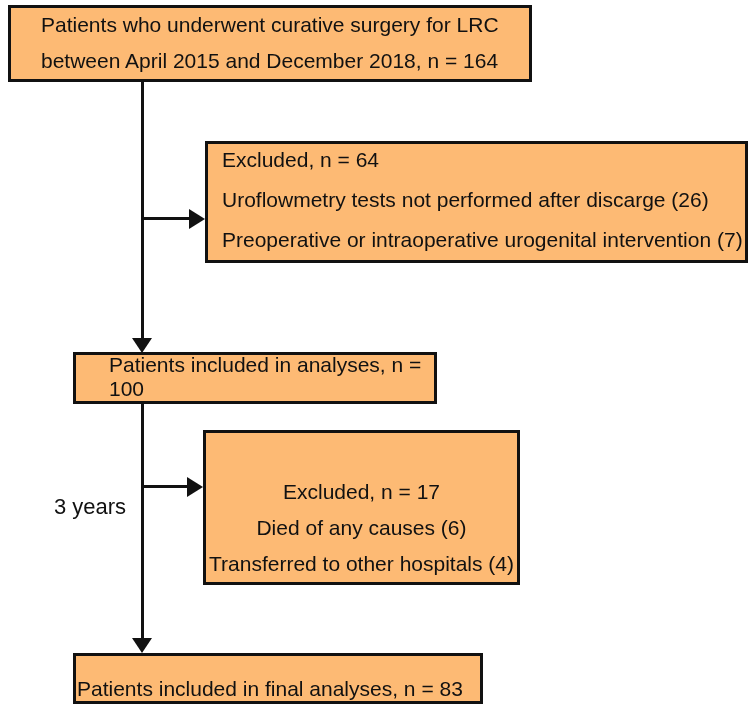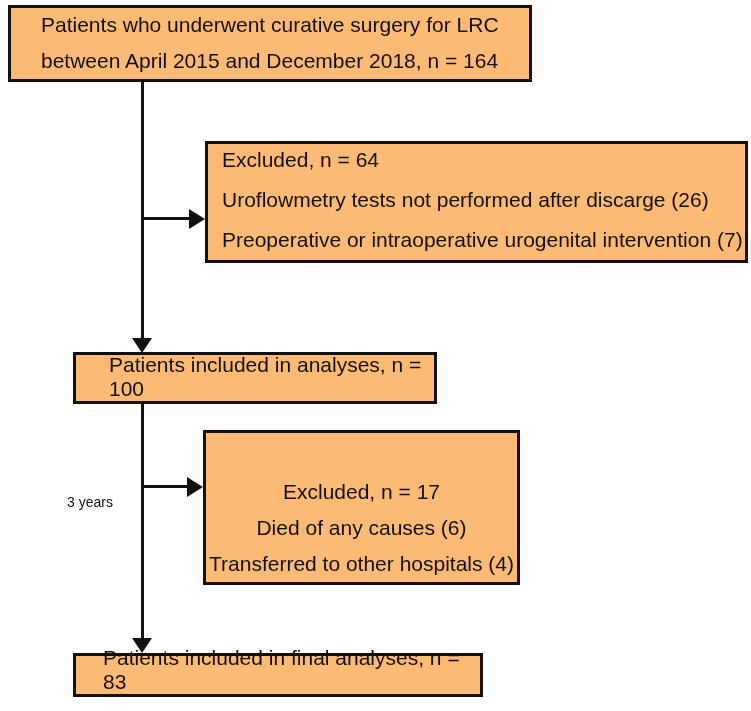--- a/index.html
+++ b/index.html
@@ -42,22 +42,22 @@
   }
   #box-included {
     left: 73px; top: 352px; width: 364px; height: 52px;
     padding-left: 33px; line-height: 24px;
   }
   #box-excluded2 {
     left: 203px; top: 430px; width: 317px; height: 155px;
     line-height: 36px;
   }
   #box-final {
-    left: 73px; top: 653px; width: 410px; height: 44px;
-    padding-left: 27px; line-height: 24px;
+    left: 73px; top: 653px; width: 410px; height: 51px;
+    padding-left: 1px; line-height: 24px;
   }
 
   .line {
     position: absolute;
     background: #111111;
   }
   #vline-1 { left: 141px; top: 81px;  width: 3px; height: 257px; }
   #vline-2 { left: 141px; top: 404px; width: 3px; height: 234px; }
   #hline-1 { left: 141px; top: 217px; width: 51px; height: 3px; }
   #hline-2 { left: 141px; top: 485px; width: 46px; height: 3px; }
@@ -79,21 +79,21 @@
     border-bottom: 10px solid transparent;
     border-left: 16px solid #111111;
   }
   #arrowhead-2 { left: 189px; top: 209px; }
   #arrowhead-3 { left: 187px; top: 477px; }
 
   #followup-label {
     position: absolute;
     left: 45px; top: 494px;
     width: 90px;
-    font-size: 14px;
+    font-size: 22px;
     text-align: center;
     white-space: nowrap;
   }
 </style>
 </head>
 <body>
 
 <div id="figure">
 
   <div class="box left-align" id="box-enrolled">

